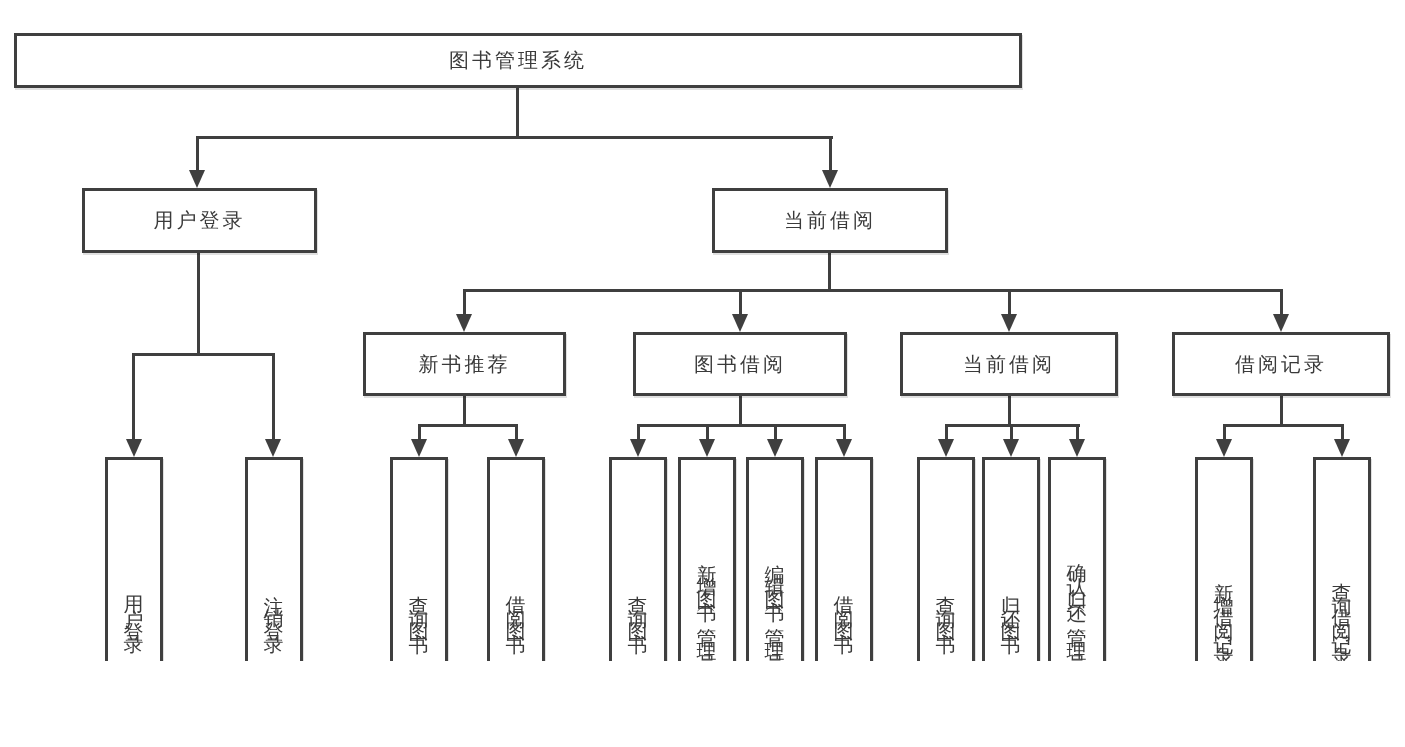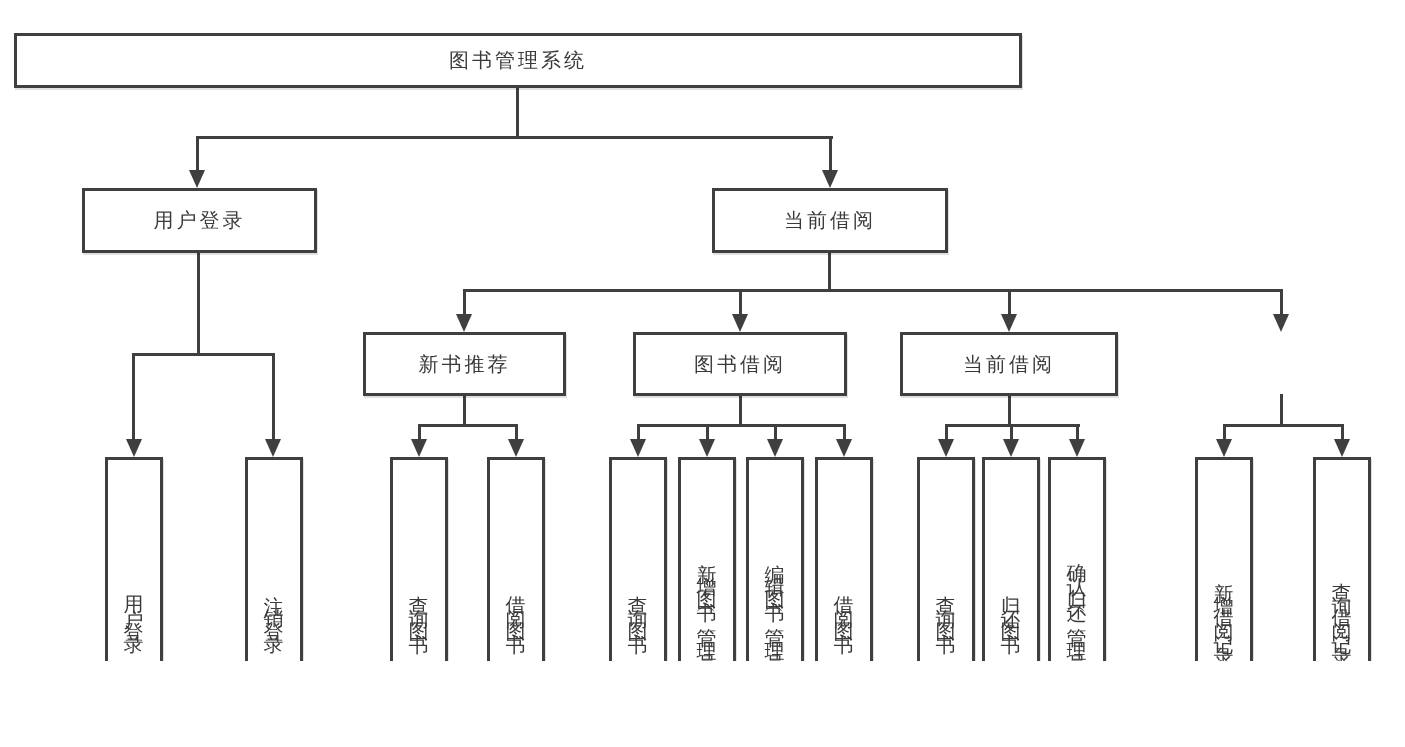--- a/index.html
+++ b/index.html
@@ -76,20 +76,21 @@
   <div class="vline" style="left:739px;top:269px;height:27px;"></div>
   <div class="arrow" style="left:732px;top:294px;"></div>
   <div class="vline" style="left:1008px;top:269px;height:27px;"></div>
   <div class="arrow" style="left:1001px;top:294px;"></div>
   <div class="vline" style="left:1280px;top:269px;height:27px;"></div>
   <div class="arrow" style="left:1273px;top:294px;"></div>
 
   <div class="node" style="left:363px;top:312px;width:203px;height:64px;">新书推荐</div>
   <div class="node" style="left:633px;top:312px;width:214px;height:64px;">图书借阅</div>
   <div class="node" style="left:900px;top:312px;width:218px;height:64px;">当前借阅</div>
+  <div class="node" style="left:1172px;top:312px;width:218px;height:64px;">借阅记录</div>
 
   <div class="vline" style="left:463px;top:374px;height:33px;"></div>
   <div class="hline" style="left:419px;top:404px;width:99px;"></div>
   <div class="vline" style="left:418px;top:404px;height:17px;"></div>
   <div class="arrow" style="left:411px;top:419px;"></div>
   <div class="vline" style="left:515px;top:404px;height:17px;"></div>
   <div class="arrow" style="left:508px;top:419px;"></div>
 
   <div class="vline" style="left:739px;top:374px;height:33px;"></div>
   <div class="hline" style="left:637px;top:404px;width:209px;"></div>

